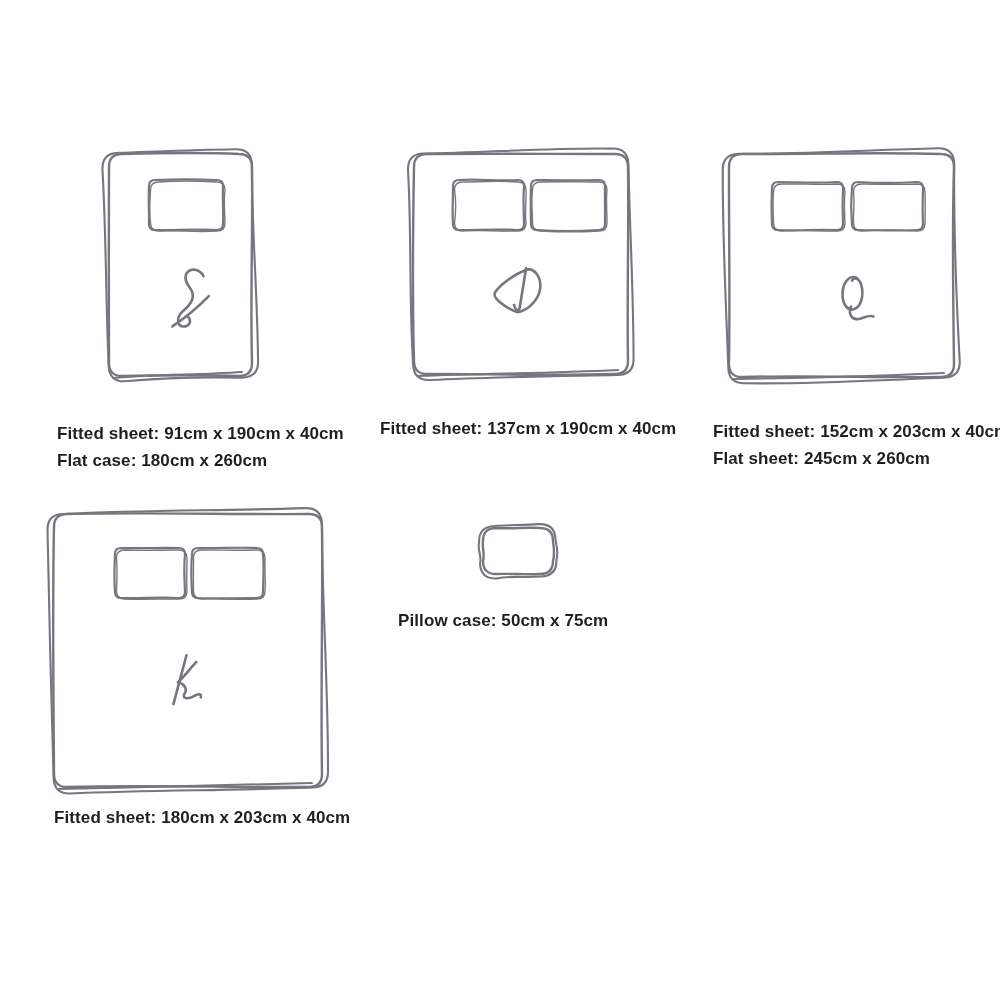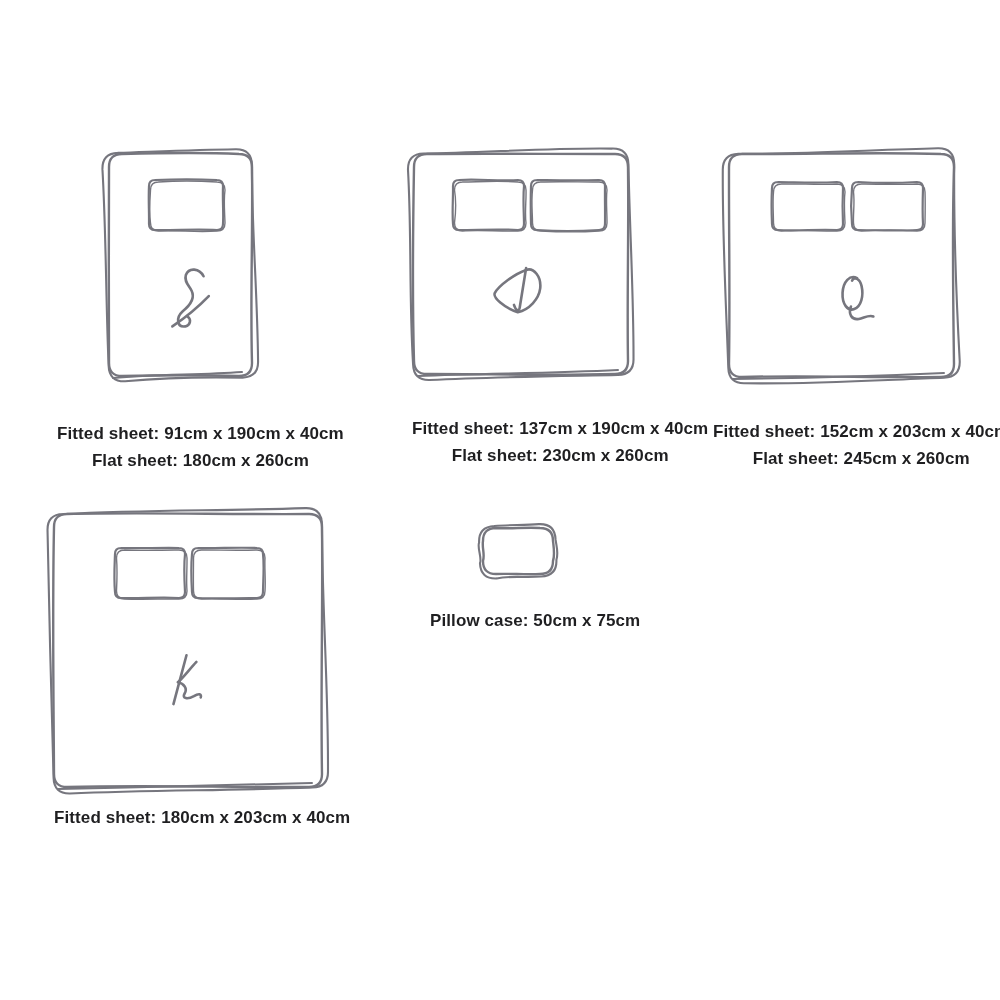--- a/index.html
+++ b/index.html
@@ -1,20 +1,20 @@
 <!DOCTYPE html>
 <html style="--sketch: #76767e; --text: #1f1f21;"><head>
 <meta charset="utf-8">
 <title>Size Guide</title>
 <style>
   * { margin:0; padding:0; box-sizing:border-box; }
   html,body { width:1000px; height:1000px; }
   body { background:#ffffff; position:relative; overflow:hidden;
          font-family:"Liberation Sans", sans-serif; }
-  .stage { position:absolute; inset:0;text-align:center; }
+  .stage { position:absolute; inset:0; }
   figure.sketch-fig { position:absolute; }
   svg { display:block; overflow:visible; }
   g.sketch-gen path { fill:none; stroke:var(--sketch,#76767e);
     stroke-linecap:round; stroke-linejoin:round; }
   g.letter path { fill:none; stroke:var(--sketch,#76767e); stroke-width:2.6;
     stroke-linecap:round; stroke-linejoin:round; vector-effect:non-scaling-stroke; }
   .caption { position:absolute; color:var(--text,#1f1f21); font-weight:600;
     font-size:17px; line-height:27px; letter-spacing:0.1px; white-space:nowrap; }
 </style>
 </head>
@@ -96,34 +96,33 @@
     <svg width="82" height="58" viewBox="0 0 82 58">
       <g class="sketch-gen">
           <path d="M 19 6 C 32.6 7.0 48.0 5.1 63.0 6.0 Q 76 6 76 19 C 76.9 26.6 78.0 33.2 76.0 39.0 Q 76 52 63 52 C 48.9 52.7 31.5 51.4 19.0 52.0 Q 6 52 6 39 C 8.1 32.2 4.8 26.1 6.0 19.0 Q 6 6 19 6 " stroke-width="2.4"></path>
           <path d="M 18.5 3 C 33.8 2.4 48.6 3.6 63.0 3.0 Q 79 3 79 19 C 79.5 25.8 81.7 31.8 79.0 39.5 Q 79 55.5 63 55.5 C 47.3 56.3 33.5 53.1 18.5 55.5 Q 2.5 55.5 2.5 39.5 C 5.0 35.3 0.1 23.2 2.5 19.0 Q 2.5 3 18.5 3 " stroke-width="2.1" transform="rotate(-2.4 41 29)"></path>
         </g>
     </svg>
   </figure>
 
   <div class="caption" style="left:57px; top:420px;">
     <div>Fitted sheet: 91cm x 190cm x 40cm</div>
-    <div>Flat sheet: 180cm x 260cm</div>
+    <div>Flat case: 180cm x 260cm</div>
   </div>
 
-  <div class="caption" style="left:380px; top:415px;margin-left:32px;">
+  <div class="caption" style="left:380px; top:415px;">
     <div>Fitted sheet: 137cm x 190cm x 40cm</div>
-    <div>Flat sheet: 230cm x 260cm</div>
   </div>
 
   <div class="caption" style="left:713px; top:418px;">
     <div>Fitted sheet: 152cm x 203cm x 40cm</div>
     <div>Flat sheet: 245cm x 260cm</div>
   </div>
 
   <div class="caption" style="left:54px; top:804px;">
     <div>Fitted sheet: 180cm x 203cm x 40cm</div>
   </div>
 
-  <div class="caption" style="left:430px; top:607px;">
+  <div class="caption" style="left:398px; top:607px;">
     <div>Pillow case: 50cm x 75cm</div>
   </div>
 
 </div>
 
 </body></html>

